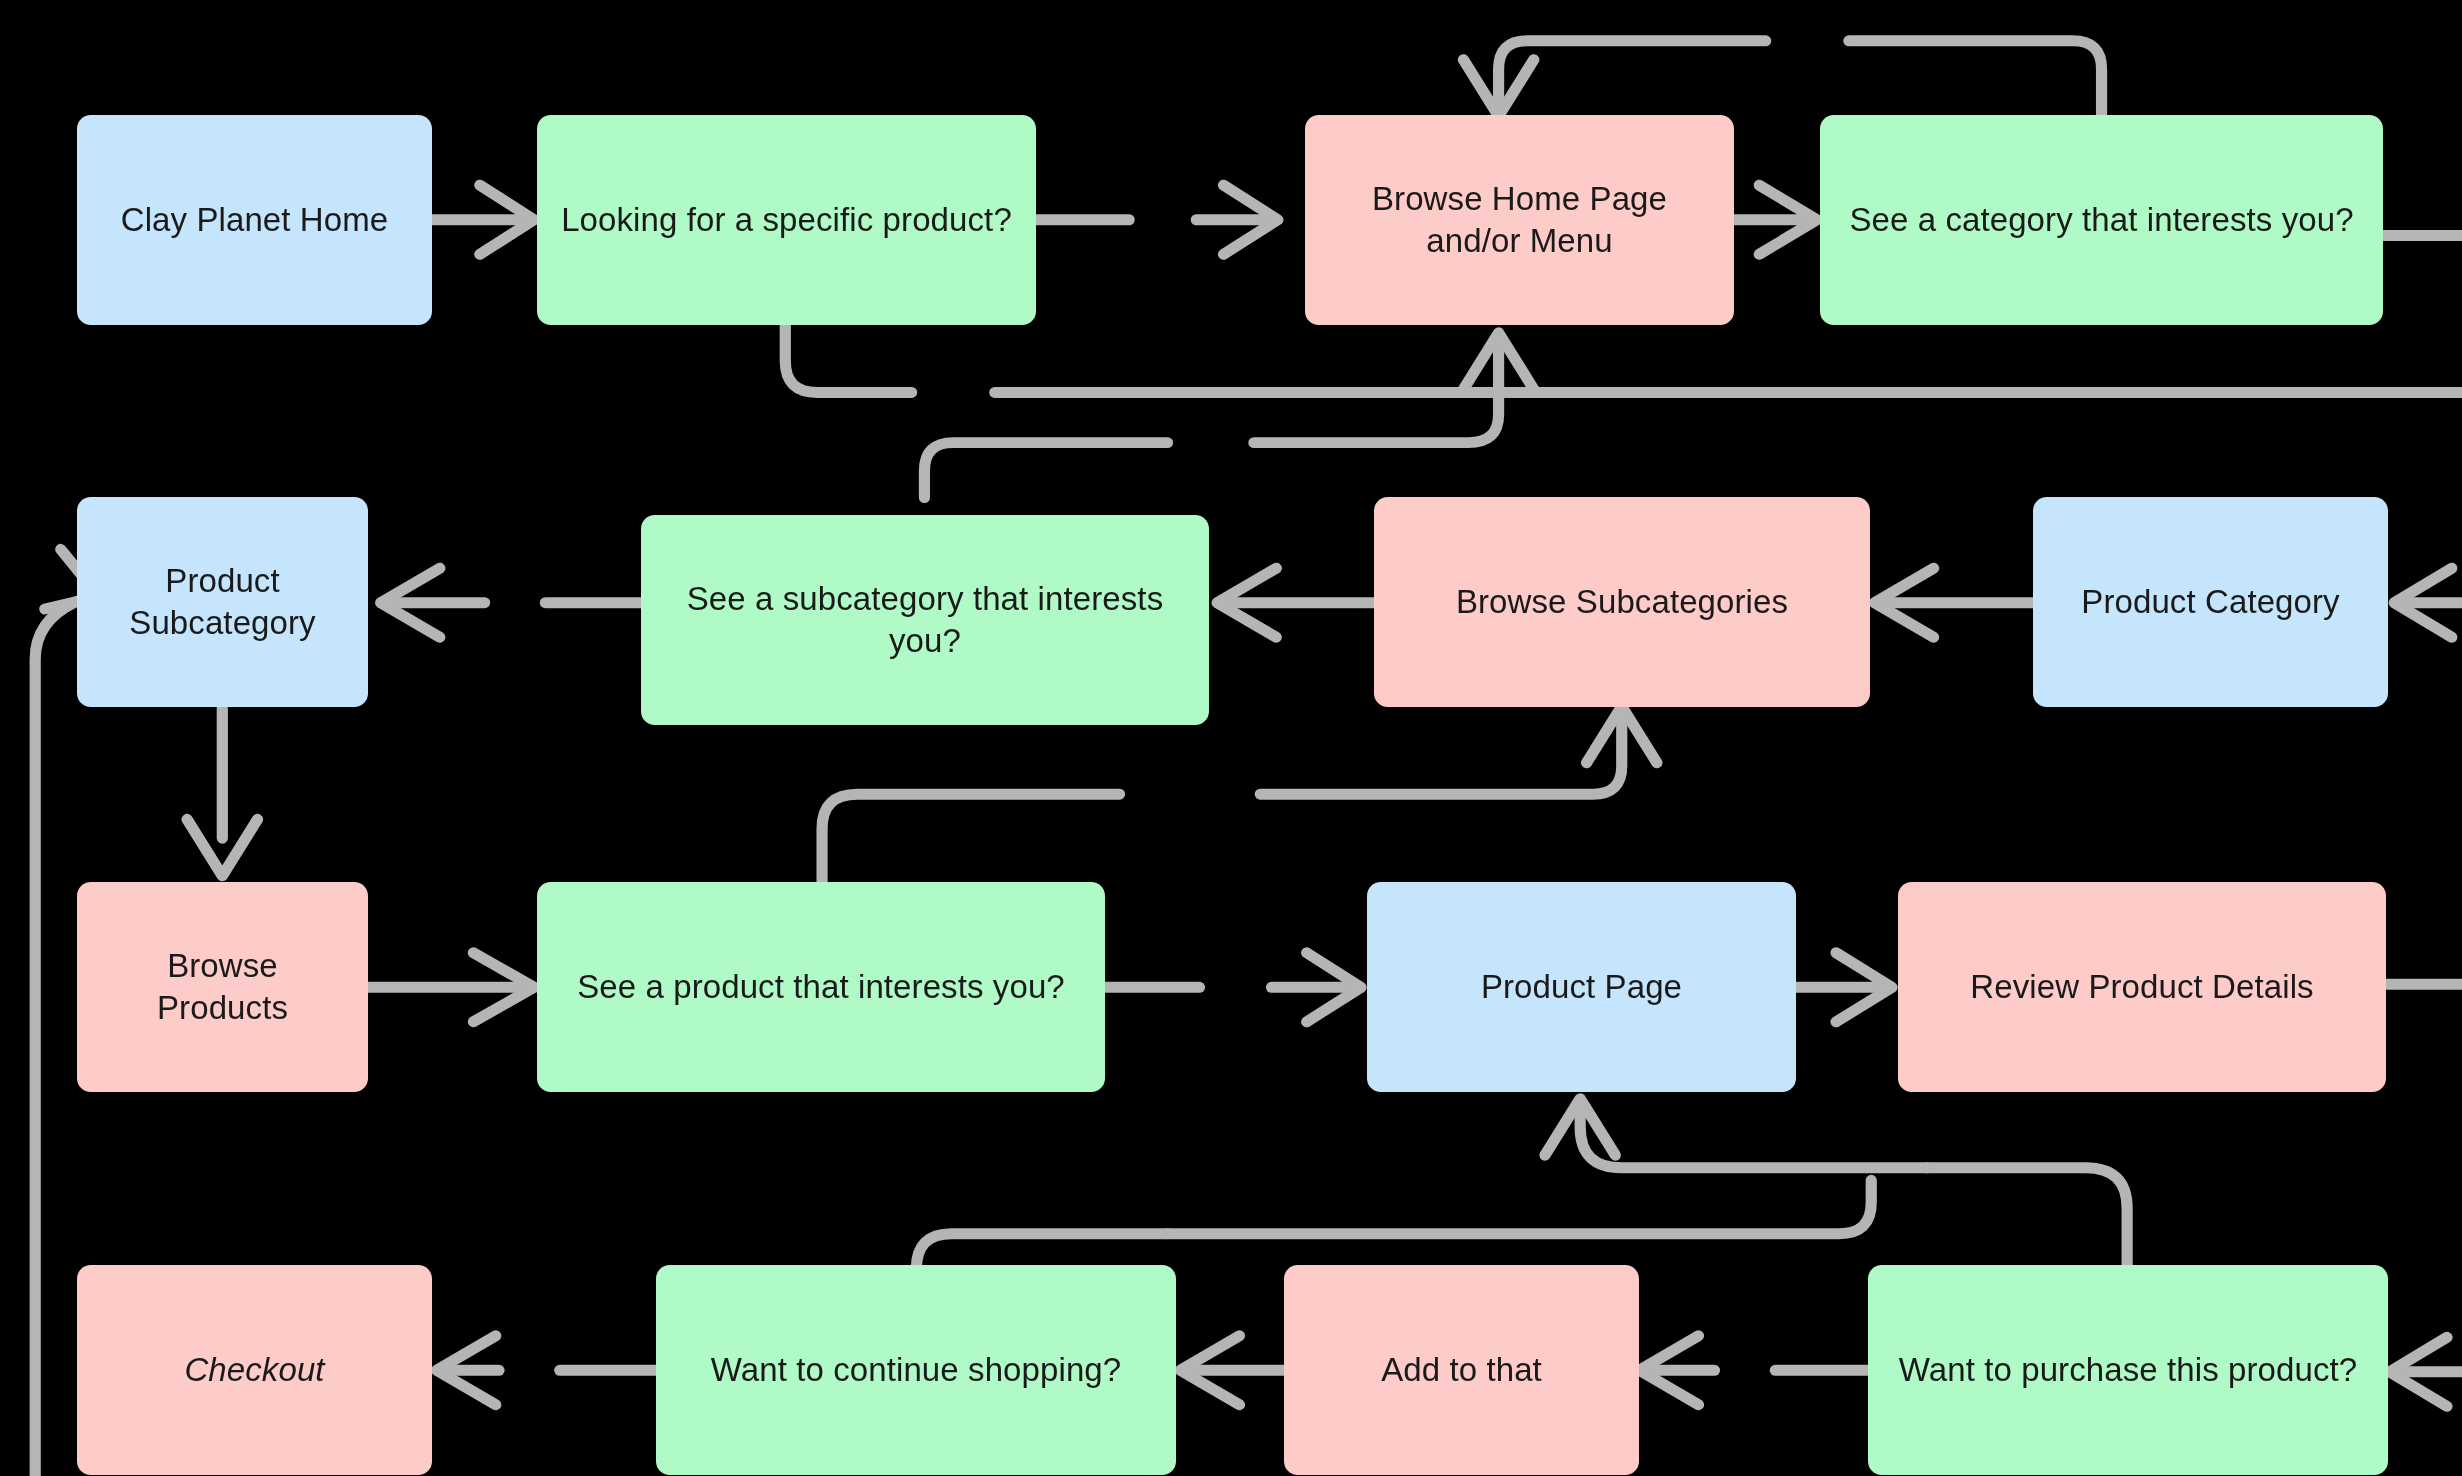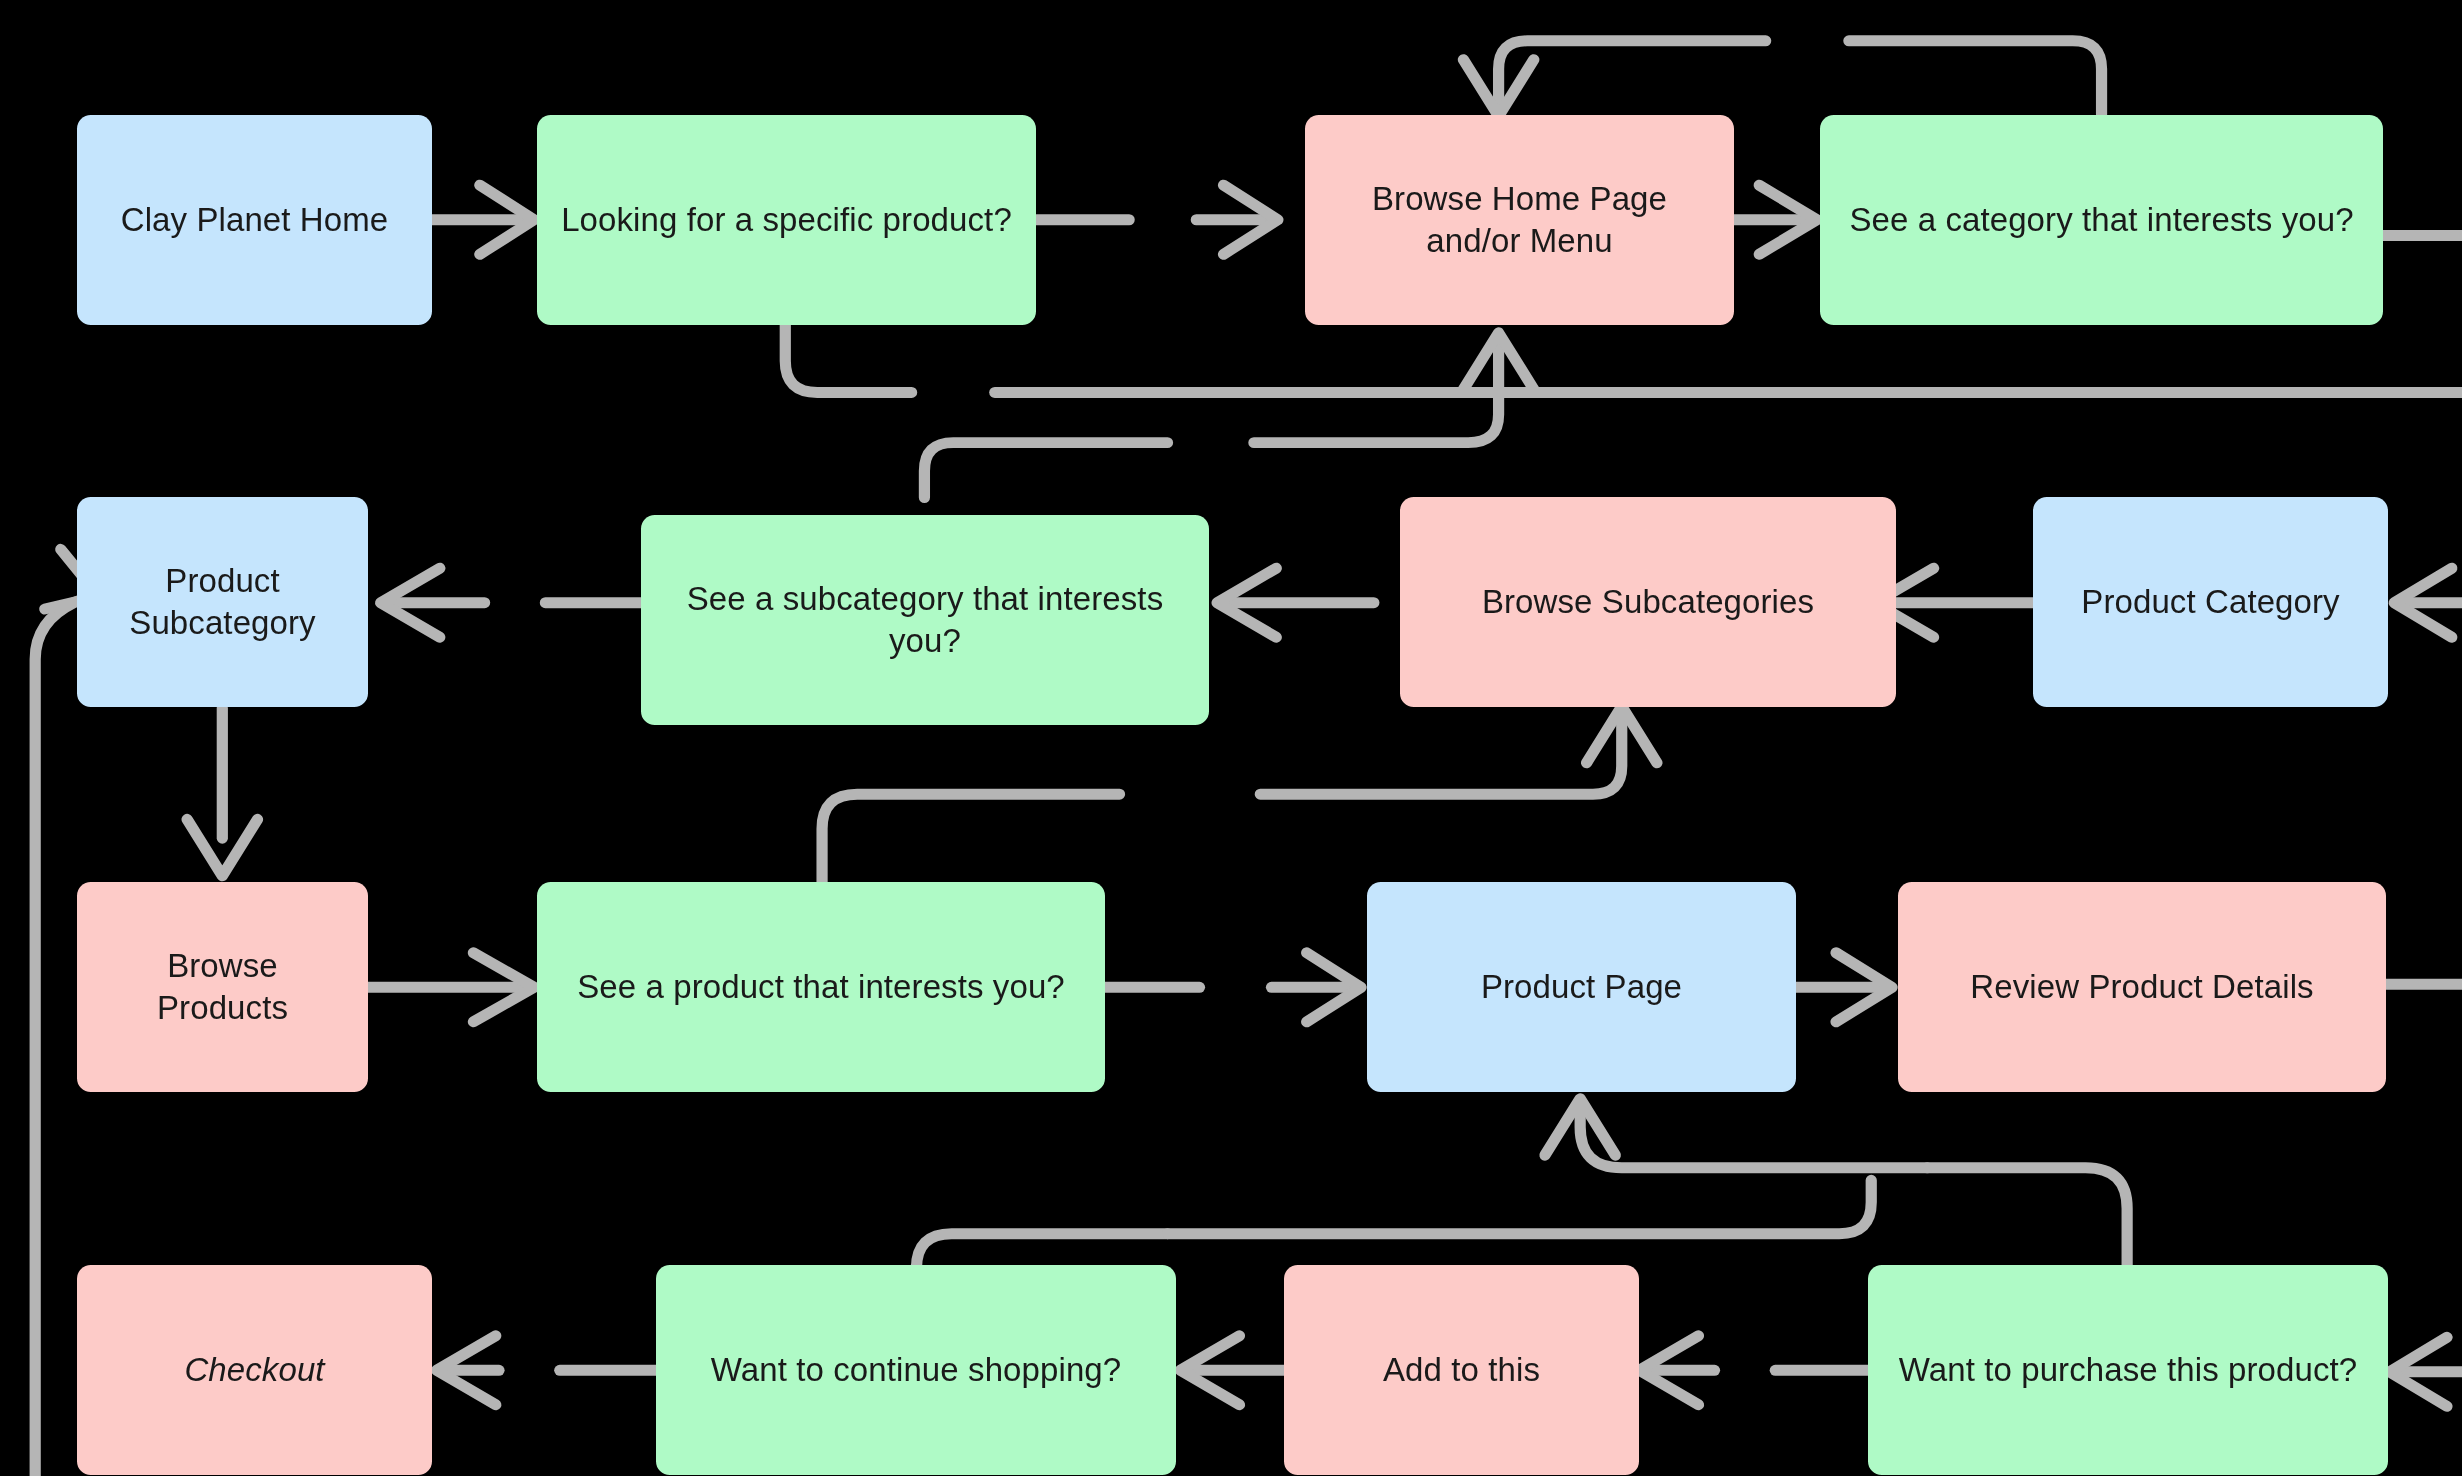--- a/index.html
+++ b/index.html
@@ -166,21 +166,21 @@
   <div class="node n-green" style="left: 1820px; top: 115px; width: 563px; height: 210px;">
       <span class="lbl">See a category that interests you?</span>
     </div>
 
   <div class="node n-blue" style="left: 77px; top: 497px; width: 291px; height: 210px;">
       <span class="lbl">Product Subcategory</span>
     </div>
   <div class="node n-green" style="left: 641px; top: 497px; width: 568px; height: 210px; margin-top: 18px;">
       <span class="lbl">See a subcategory that interests you?</span>
     </div>
-  <div class="node n-pink" style="left: 1374px; top: 497px; width: 496px; height: 210px; margin-left: 26px;">
+  <div class="node n-pink" style="left: 1374px; top: 497px; width: 496px; height: 210px;">
       <span class="lbl">Browse Subcategories</span>
     </div>
   <div class="node n-blue" style="left: 2033px; top: 497px; width: 355px; height: 210px;">
       <span class="lbl">Product Category</span>
     </div>
 
   <div class="node n-pink" style="left: 77px; top: 882px; width: 291px; height: 210px;">
       <span class="lbl">Browse Products</span>
     </div>
   <div class="node n-green" style="left: 537px; top: 882px; width: 568px; height: 210px;">
@@ -193,20 +193,20 @@
       <span class="lbl">Review Product Details</span>
     </div>
 
   <div class="node n-pink" style="left: 77px; top: 1265px; width: 355px; height: 210px; font-style: italic;">
       <span class="lbl">Checkout</span>
     </div>
   <div class="node n-green" style="left: 656px; top: 1265px; width: 520px; height: 210px;">
       <span class="lbl">Want to continue shopping?</span>
     </div>
   <div class="node n-pink" style="left: 1284px; top: 1265px; width: 355px; height: 210px;">
-      <span class="lbl">Add to this</span>
+      <span class="lbl">Add to that</span>
     </div>
   <div class="node n-green" style="left: 1868px; top: 1265px; width: 520px; height: 210px;">
       <span class="lbl">Want to purchase this product?</span>
     </div>
 
 </div>
 
 
 </body></html>

